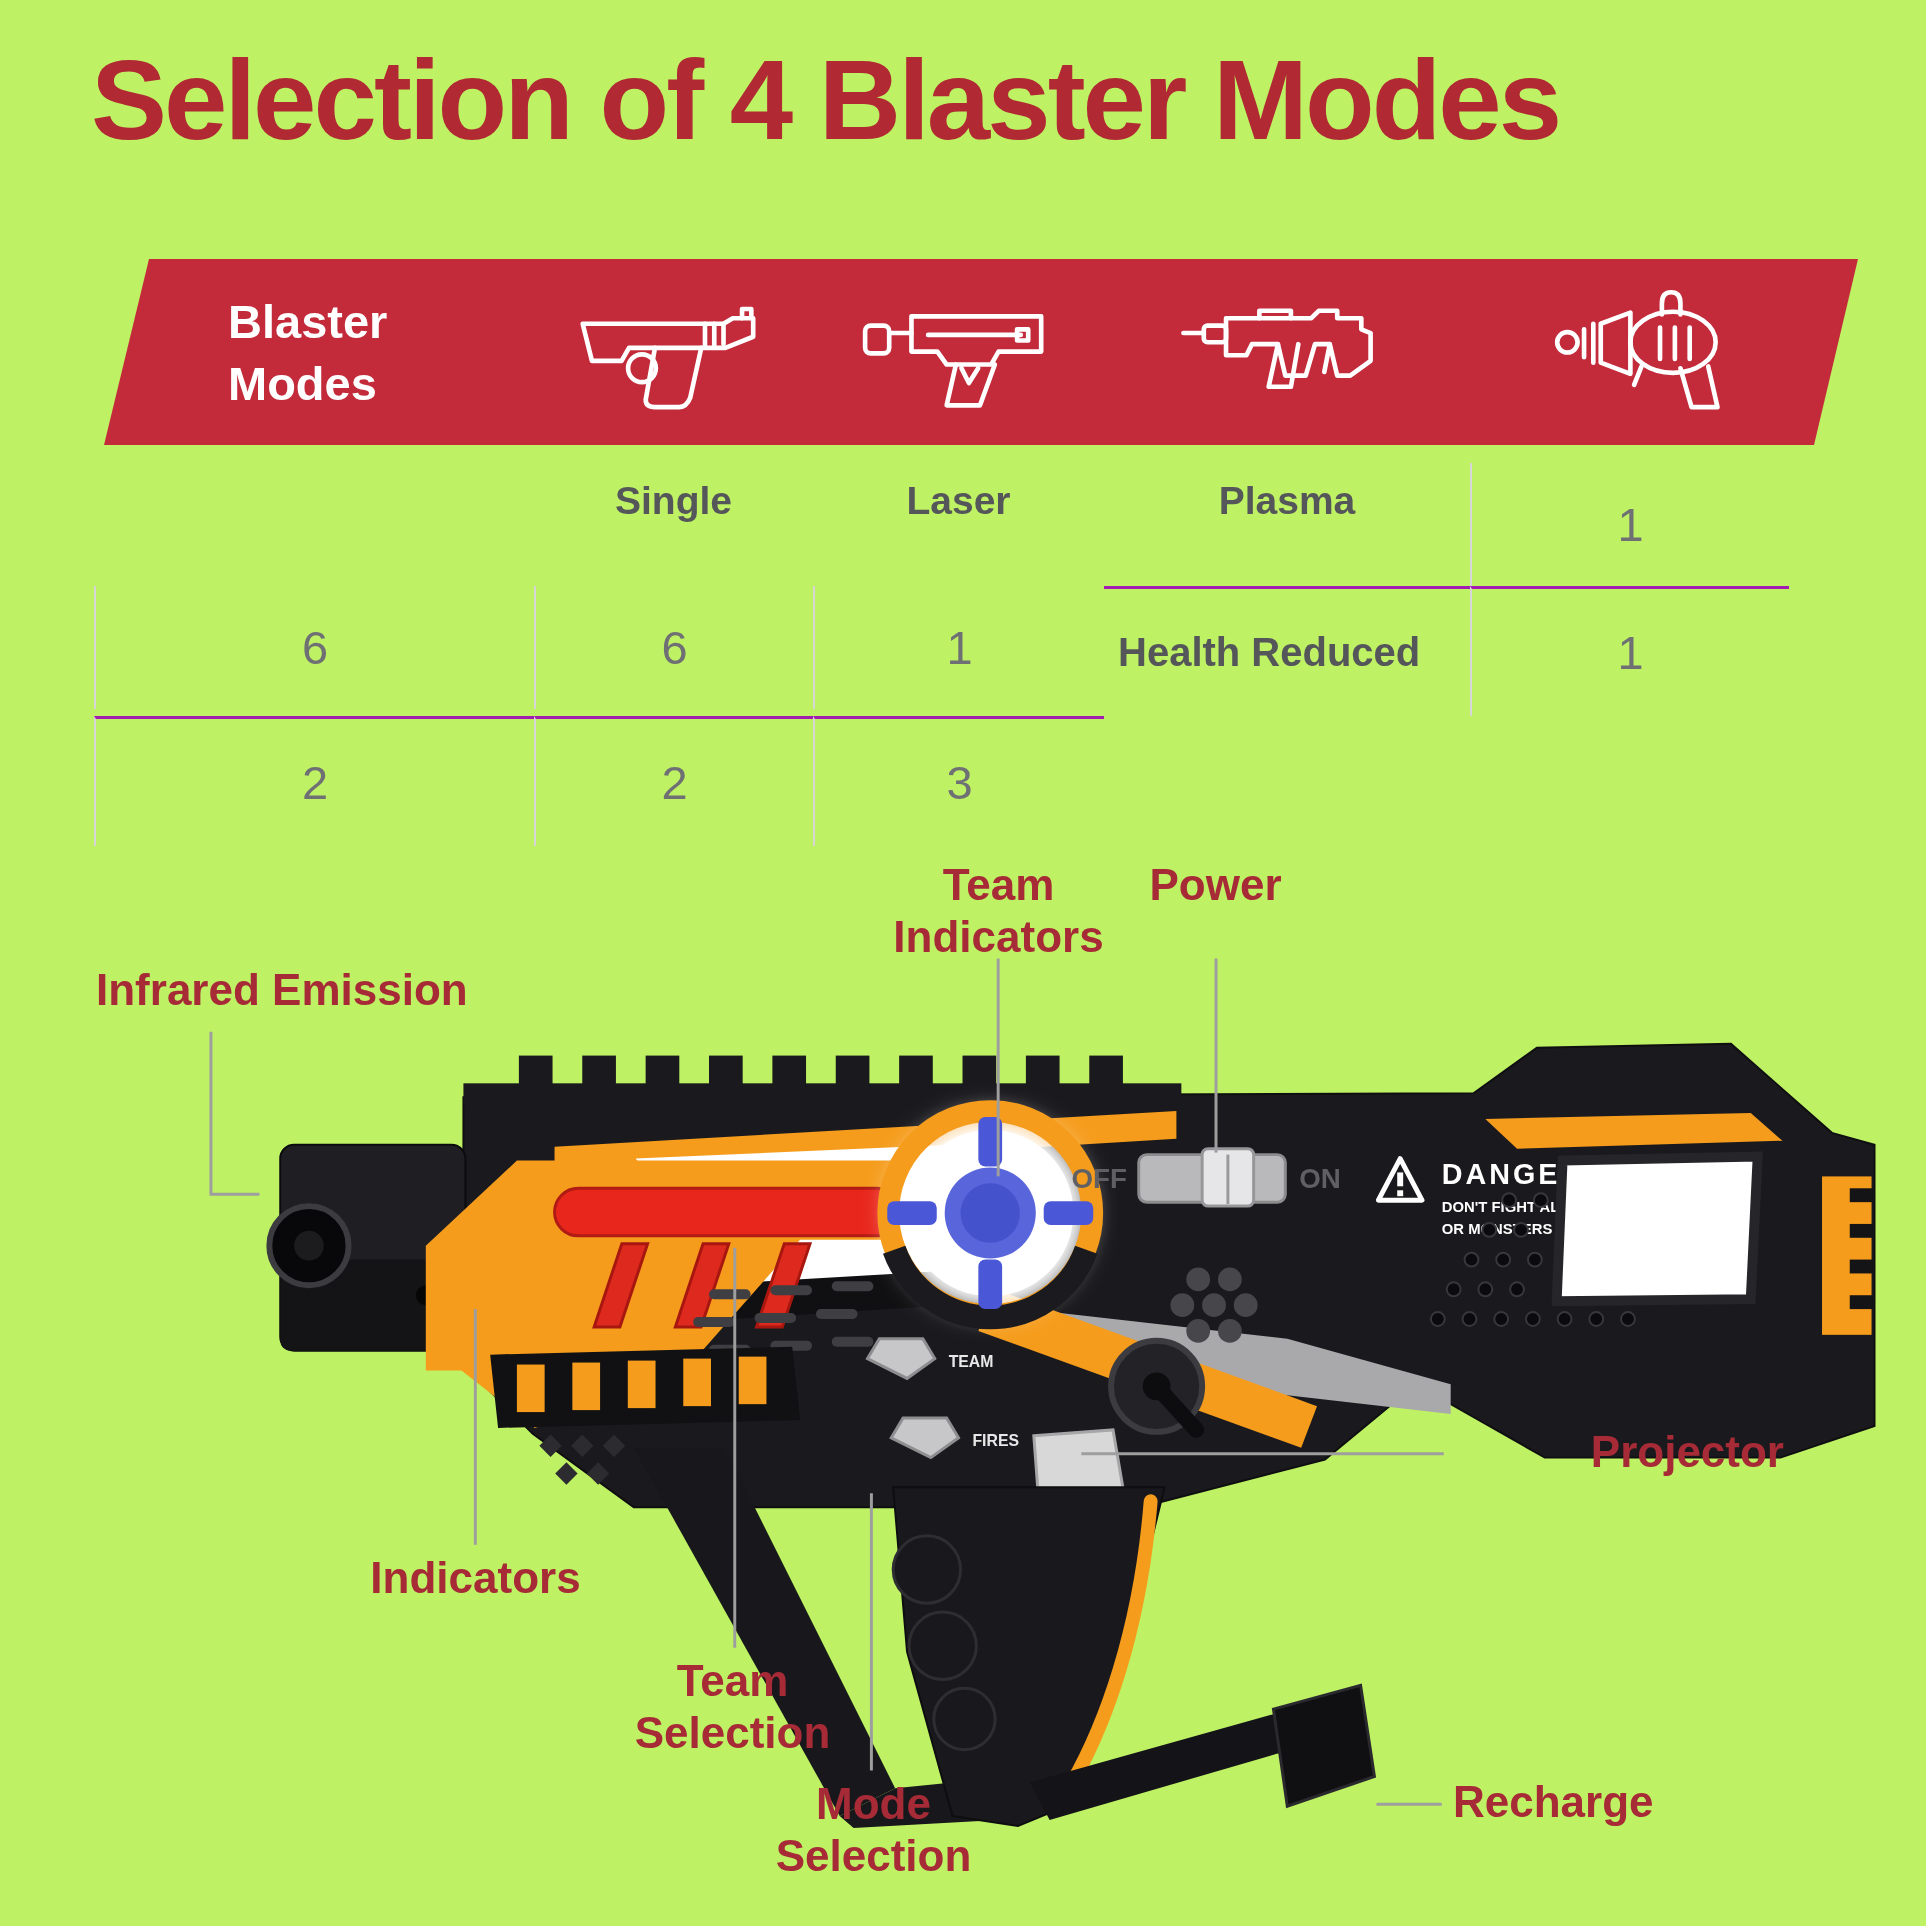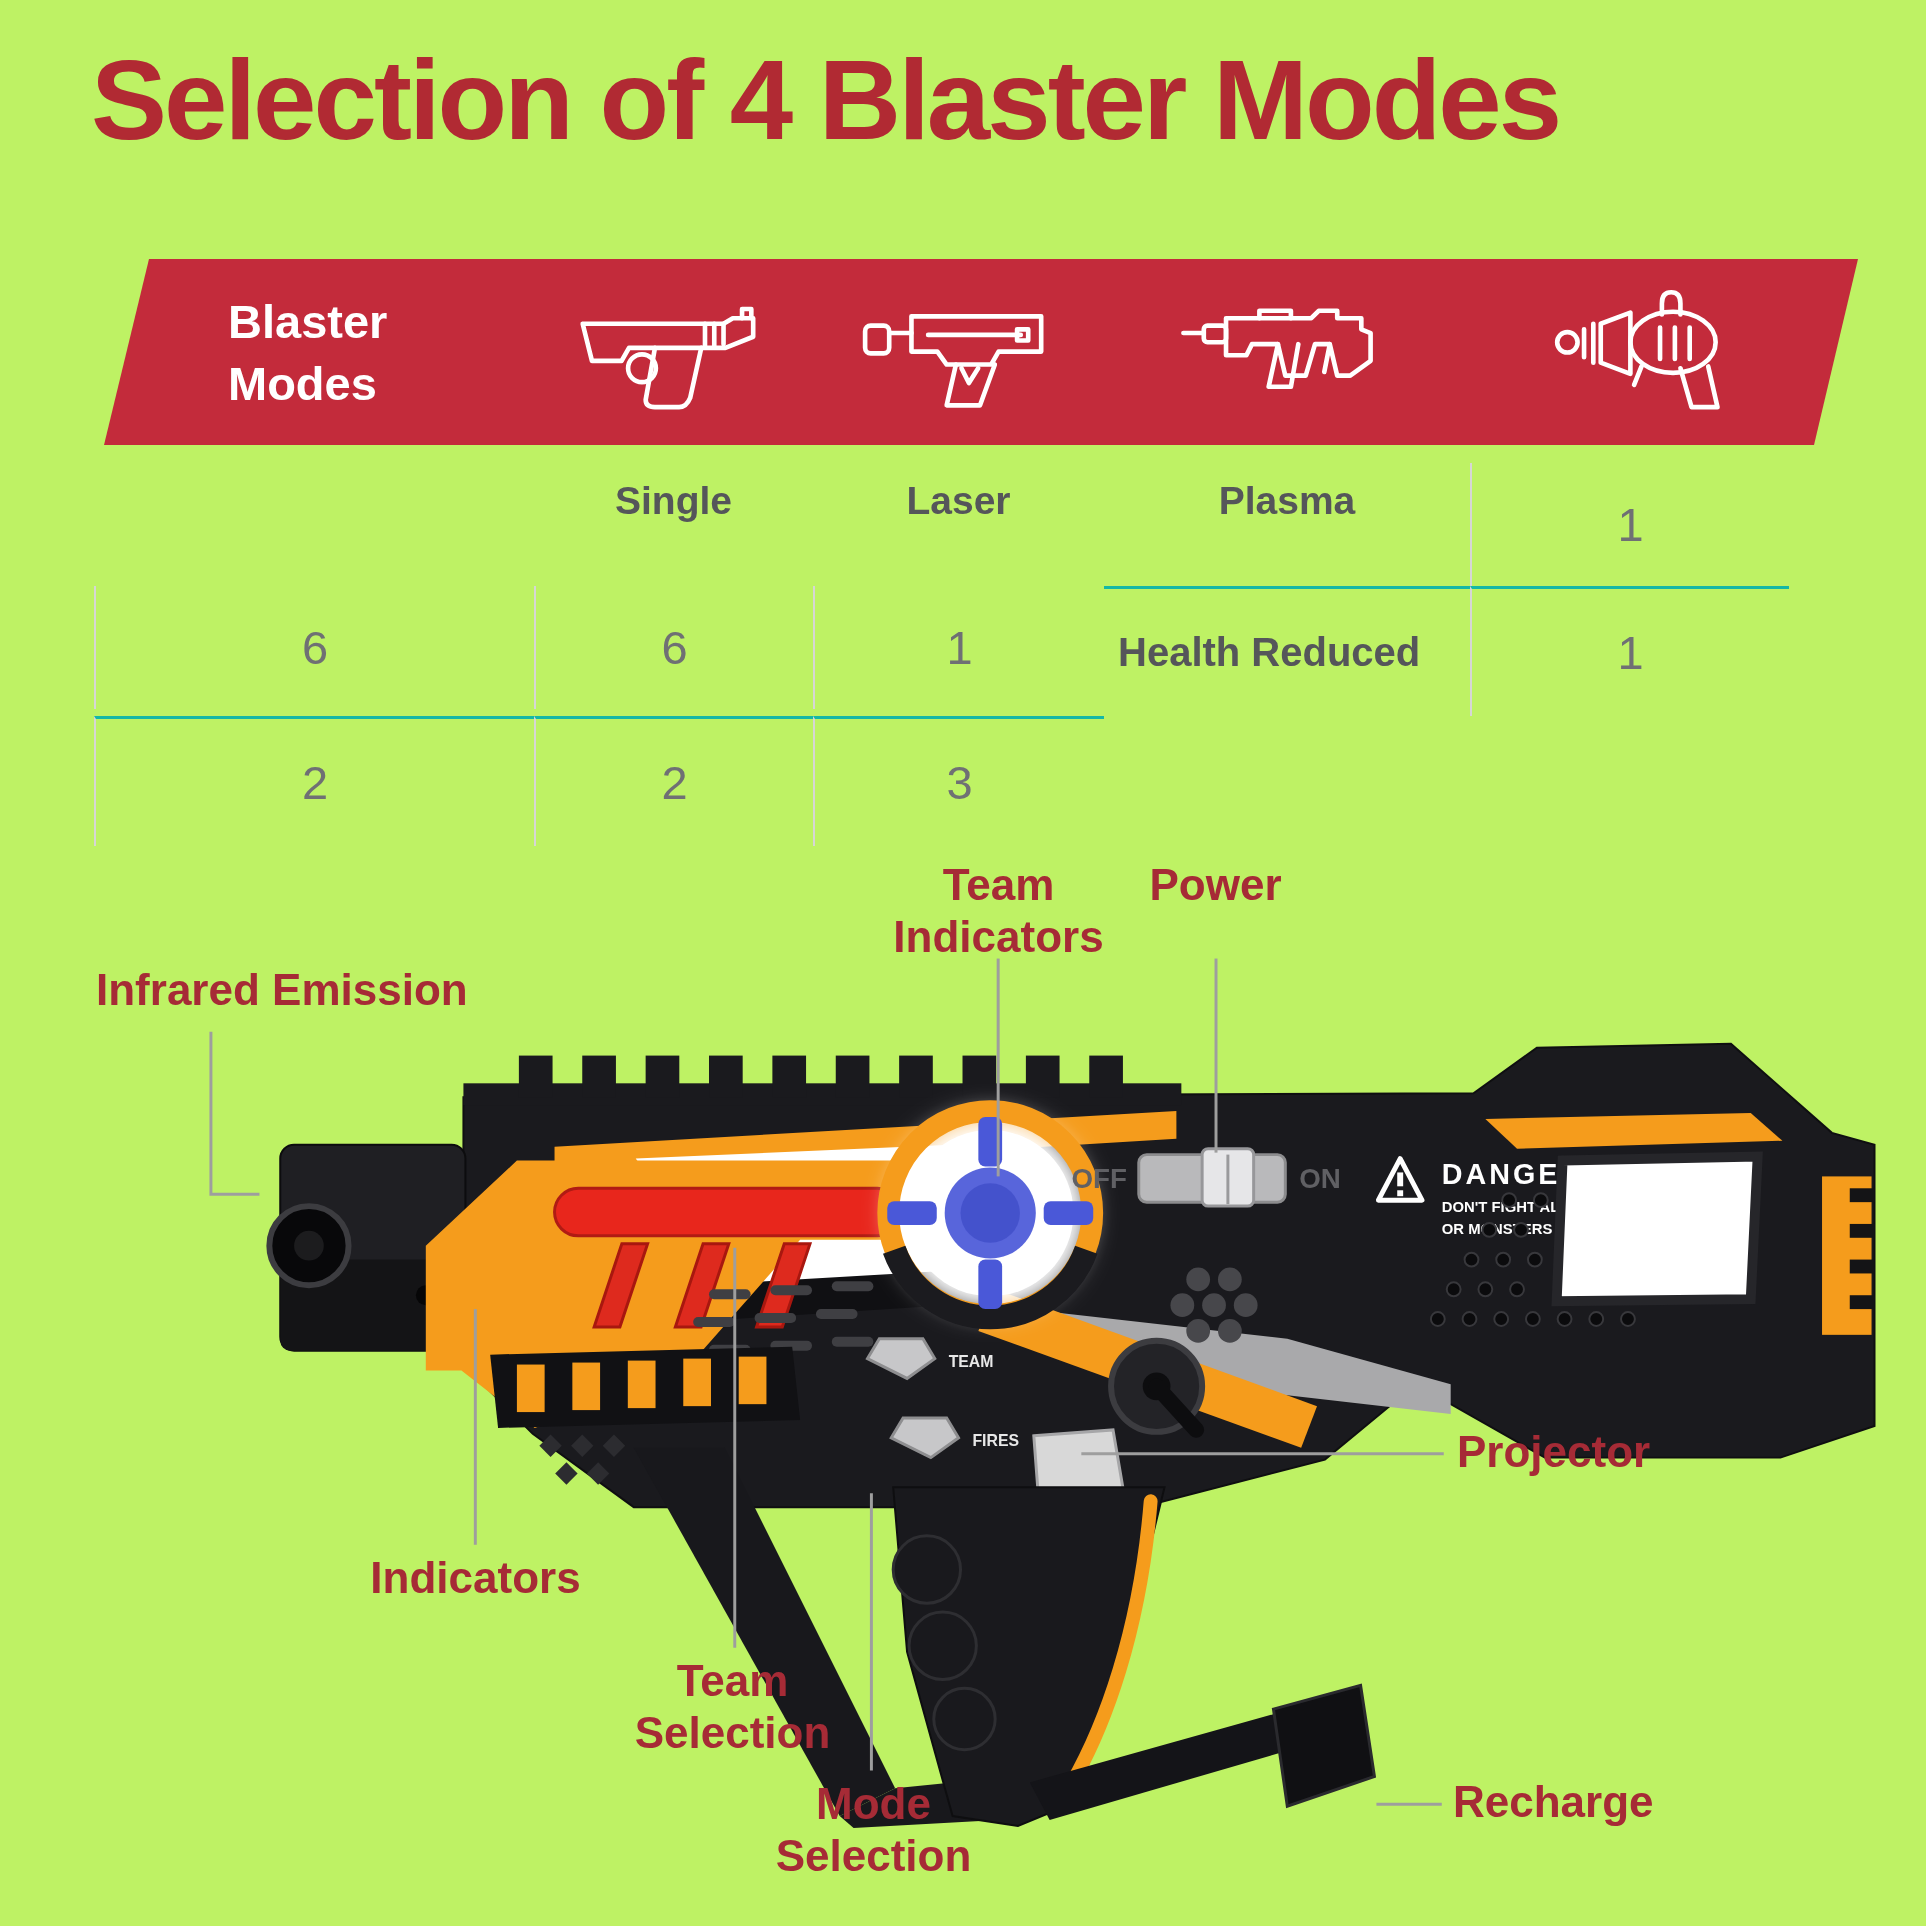--- a/index.html
+++ b/index.html
@@ -20,35 +20,35 @@
   .banner-icon svg{width:100%;height:100%;}
   .bi-1{left:563px;} .bi-2{left:851px;} .bi-3{left:1173px;} .bi-4{left:1544px;}
   .iline{stroke:#ffffff;stroke-width:5;fill:none;stroke-linejoin:round;stroke-linecap:round;}
 
   
   .modes-table{position:absolute;left:94px;top:463px;width:1695px;display:grid;
     grid-template-columns:440px 279px 291px 366px 319px;color:#58595B;}
   .cell{display:flex;align-items:center;justify-content:center;}
   .th{height:75px;font-size:39px;font-weight:bold;color:#55565A;}
   .r1{height:123px;}
-  .r2{height:127px;border-top:3px solid #14b8a6;}
+  .r2{height:127px;border-top:3px solid #a21caf;}
   .rowlabel{justify-content:flex-start;padding-left:14px;font-size:40px;font-weight:bold;color:#55565A;}
   .num{font-size:47px;font-weight:400;color:#6f7074;}
   .vline{border-left:2px solid #d6d6d6;}
 
   
   .callout{position:absolute;color:#A62B36;font-weight:bold;font-size:44px;line-height:1.18;text-align:center;}
   .callout span{display:block;}
   .co-team-ind{left:825px;top:859px;width:347px;}
   .co-power{left:1067px;top:859px;width:297px;}
   .co-infrared{left:96px;top:964px;width:475px;text-align:left;}
   .co-life{left:327px;top:1552px;width:297px;}
   .co-teamsel{left:584px;top:1655px;width:297px;}
   .co-modesel{left:725px;top:1778px;width:297px;}
-  .co-projector{left:1457px;top:1426px;width:327px;text-align:left;}
+  .co-projector{left:1457px;top:1426px;width:327px;text-align:right;}
   .co-recharge{left:1453px;top:1776px;width:327px;text-align:left;}
 
   .gun-svg{position:absolute;left:0;top:0;width:1927px;height:1927px;}
 </style>
 </head>
 <body>
 
 <div class="page">
 
   <div class="page-title">Selection of 4 Blaster Modes</div>

